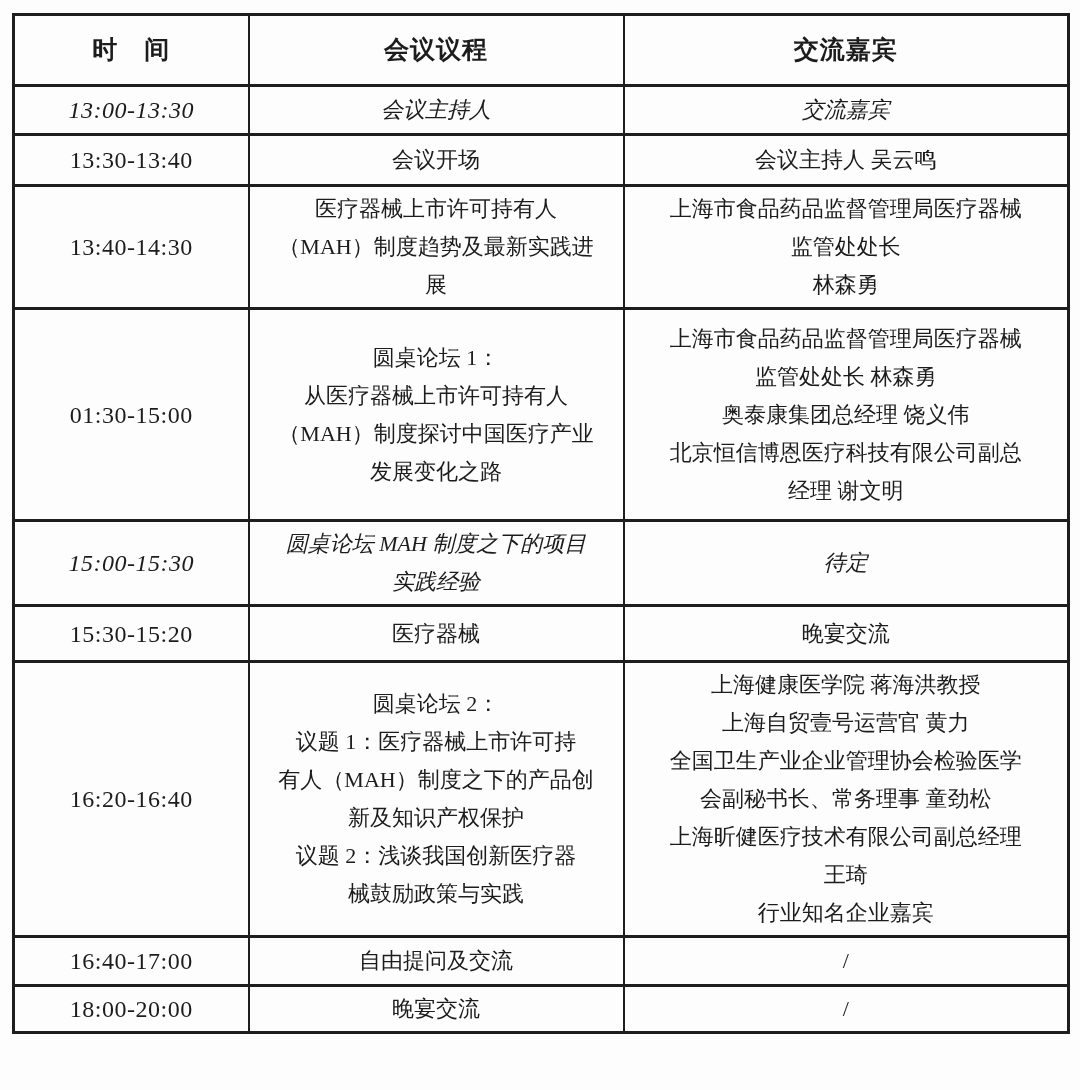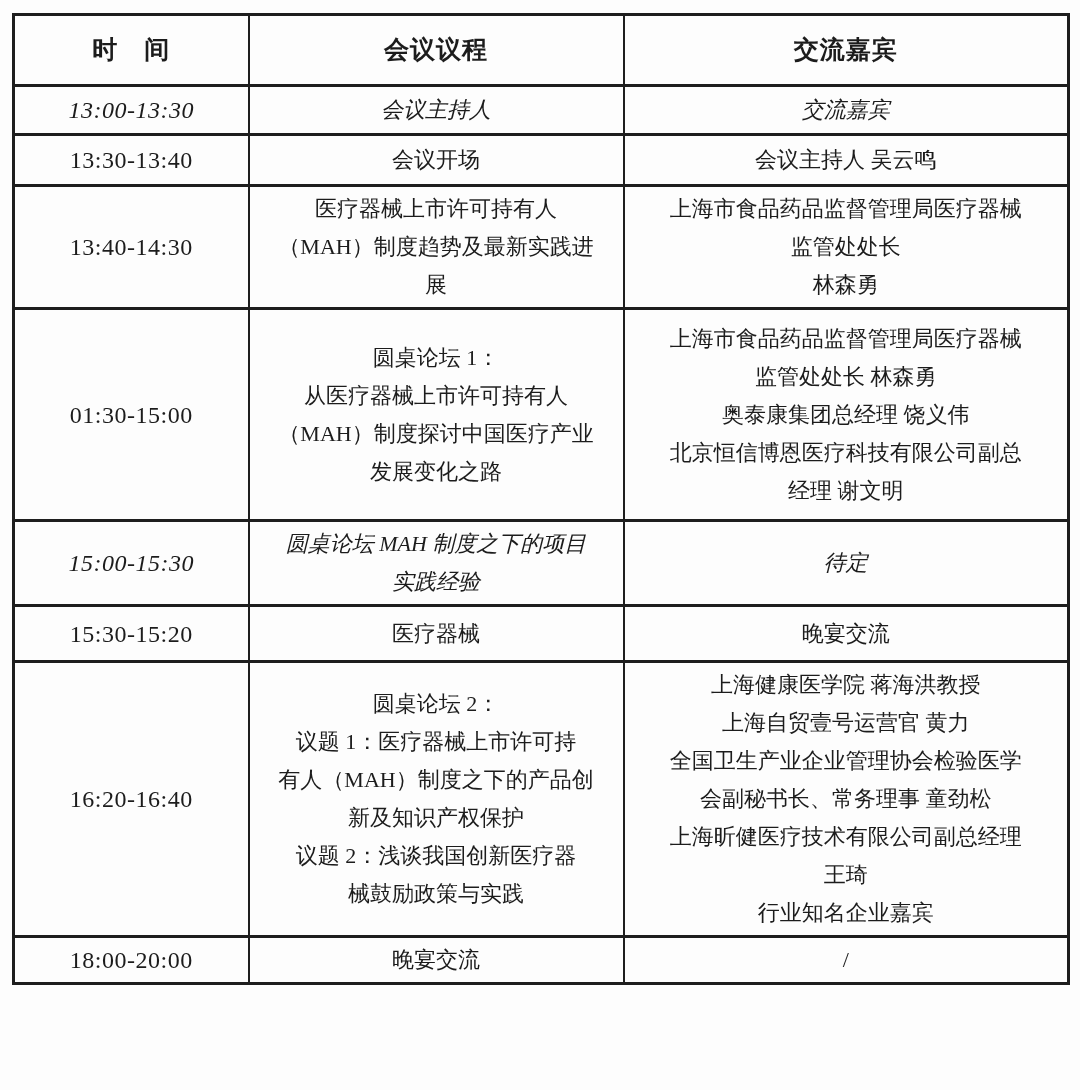--- a/index.html
+++ b/index.html
@@ -136,20 +136,25 @@
 议题 2：浅谈我国创新医疗器
 械鼓励政策与实践</td>
         <td>上海健康医学院 蒋海洪教授
 上海自贸壹号运营官 黄力
 全国卫生产业企业管理协会检验医学
 会副秘书长、常务理事 童劲松
 上海昕健医疗技术有限公司副总经理
 王琦
 行业知名企业嘉宾</td>
       </tr>
+      <tr class="r8">
+        <td class="time">16:40-17:00</td>
+        <td>自由提问及交流</td>
+        <td>/</td>
+      </tr>
       <tr class="r9">
         <td class="time">18:00-20:00</td>
         <td>晚宴交流</td>
         <td>/</td>
       </tr>
     </tbody>
   </table>
 </div>
 
 </body></html>

